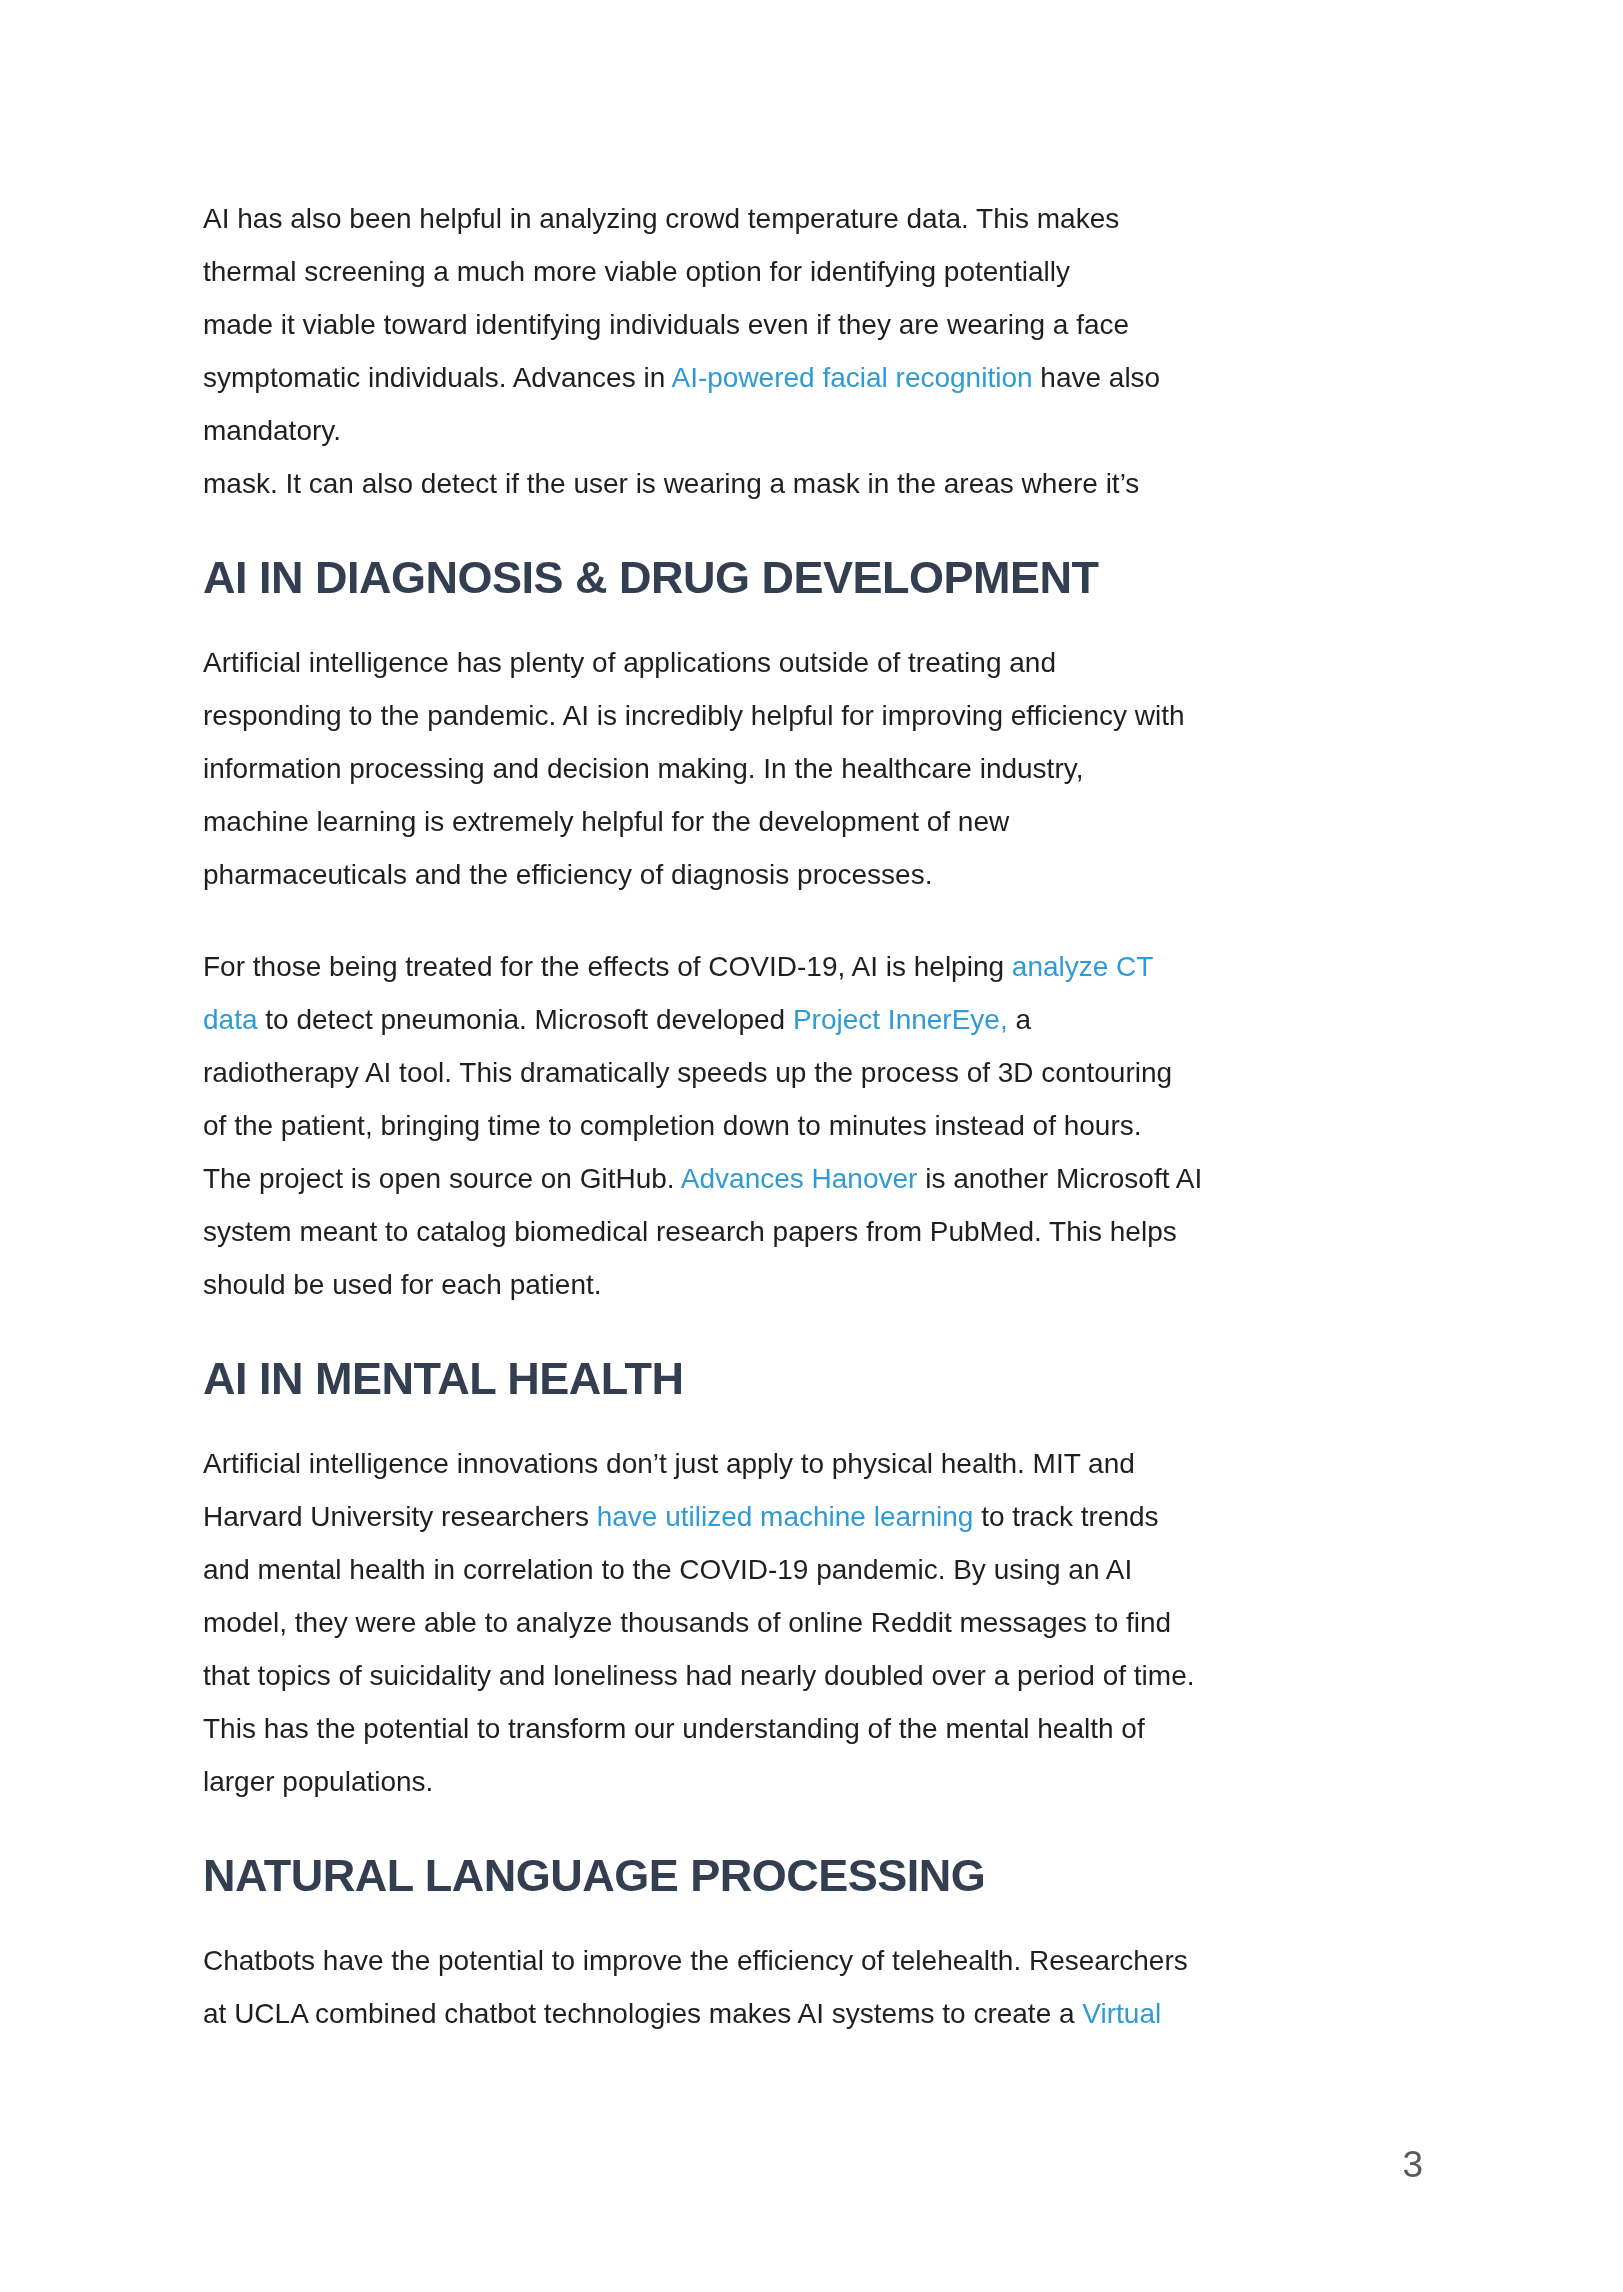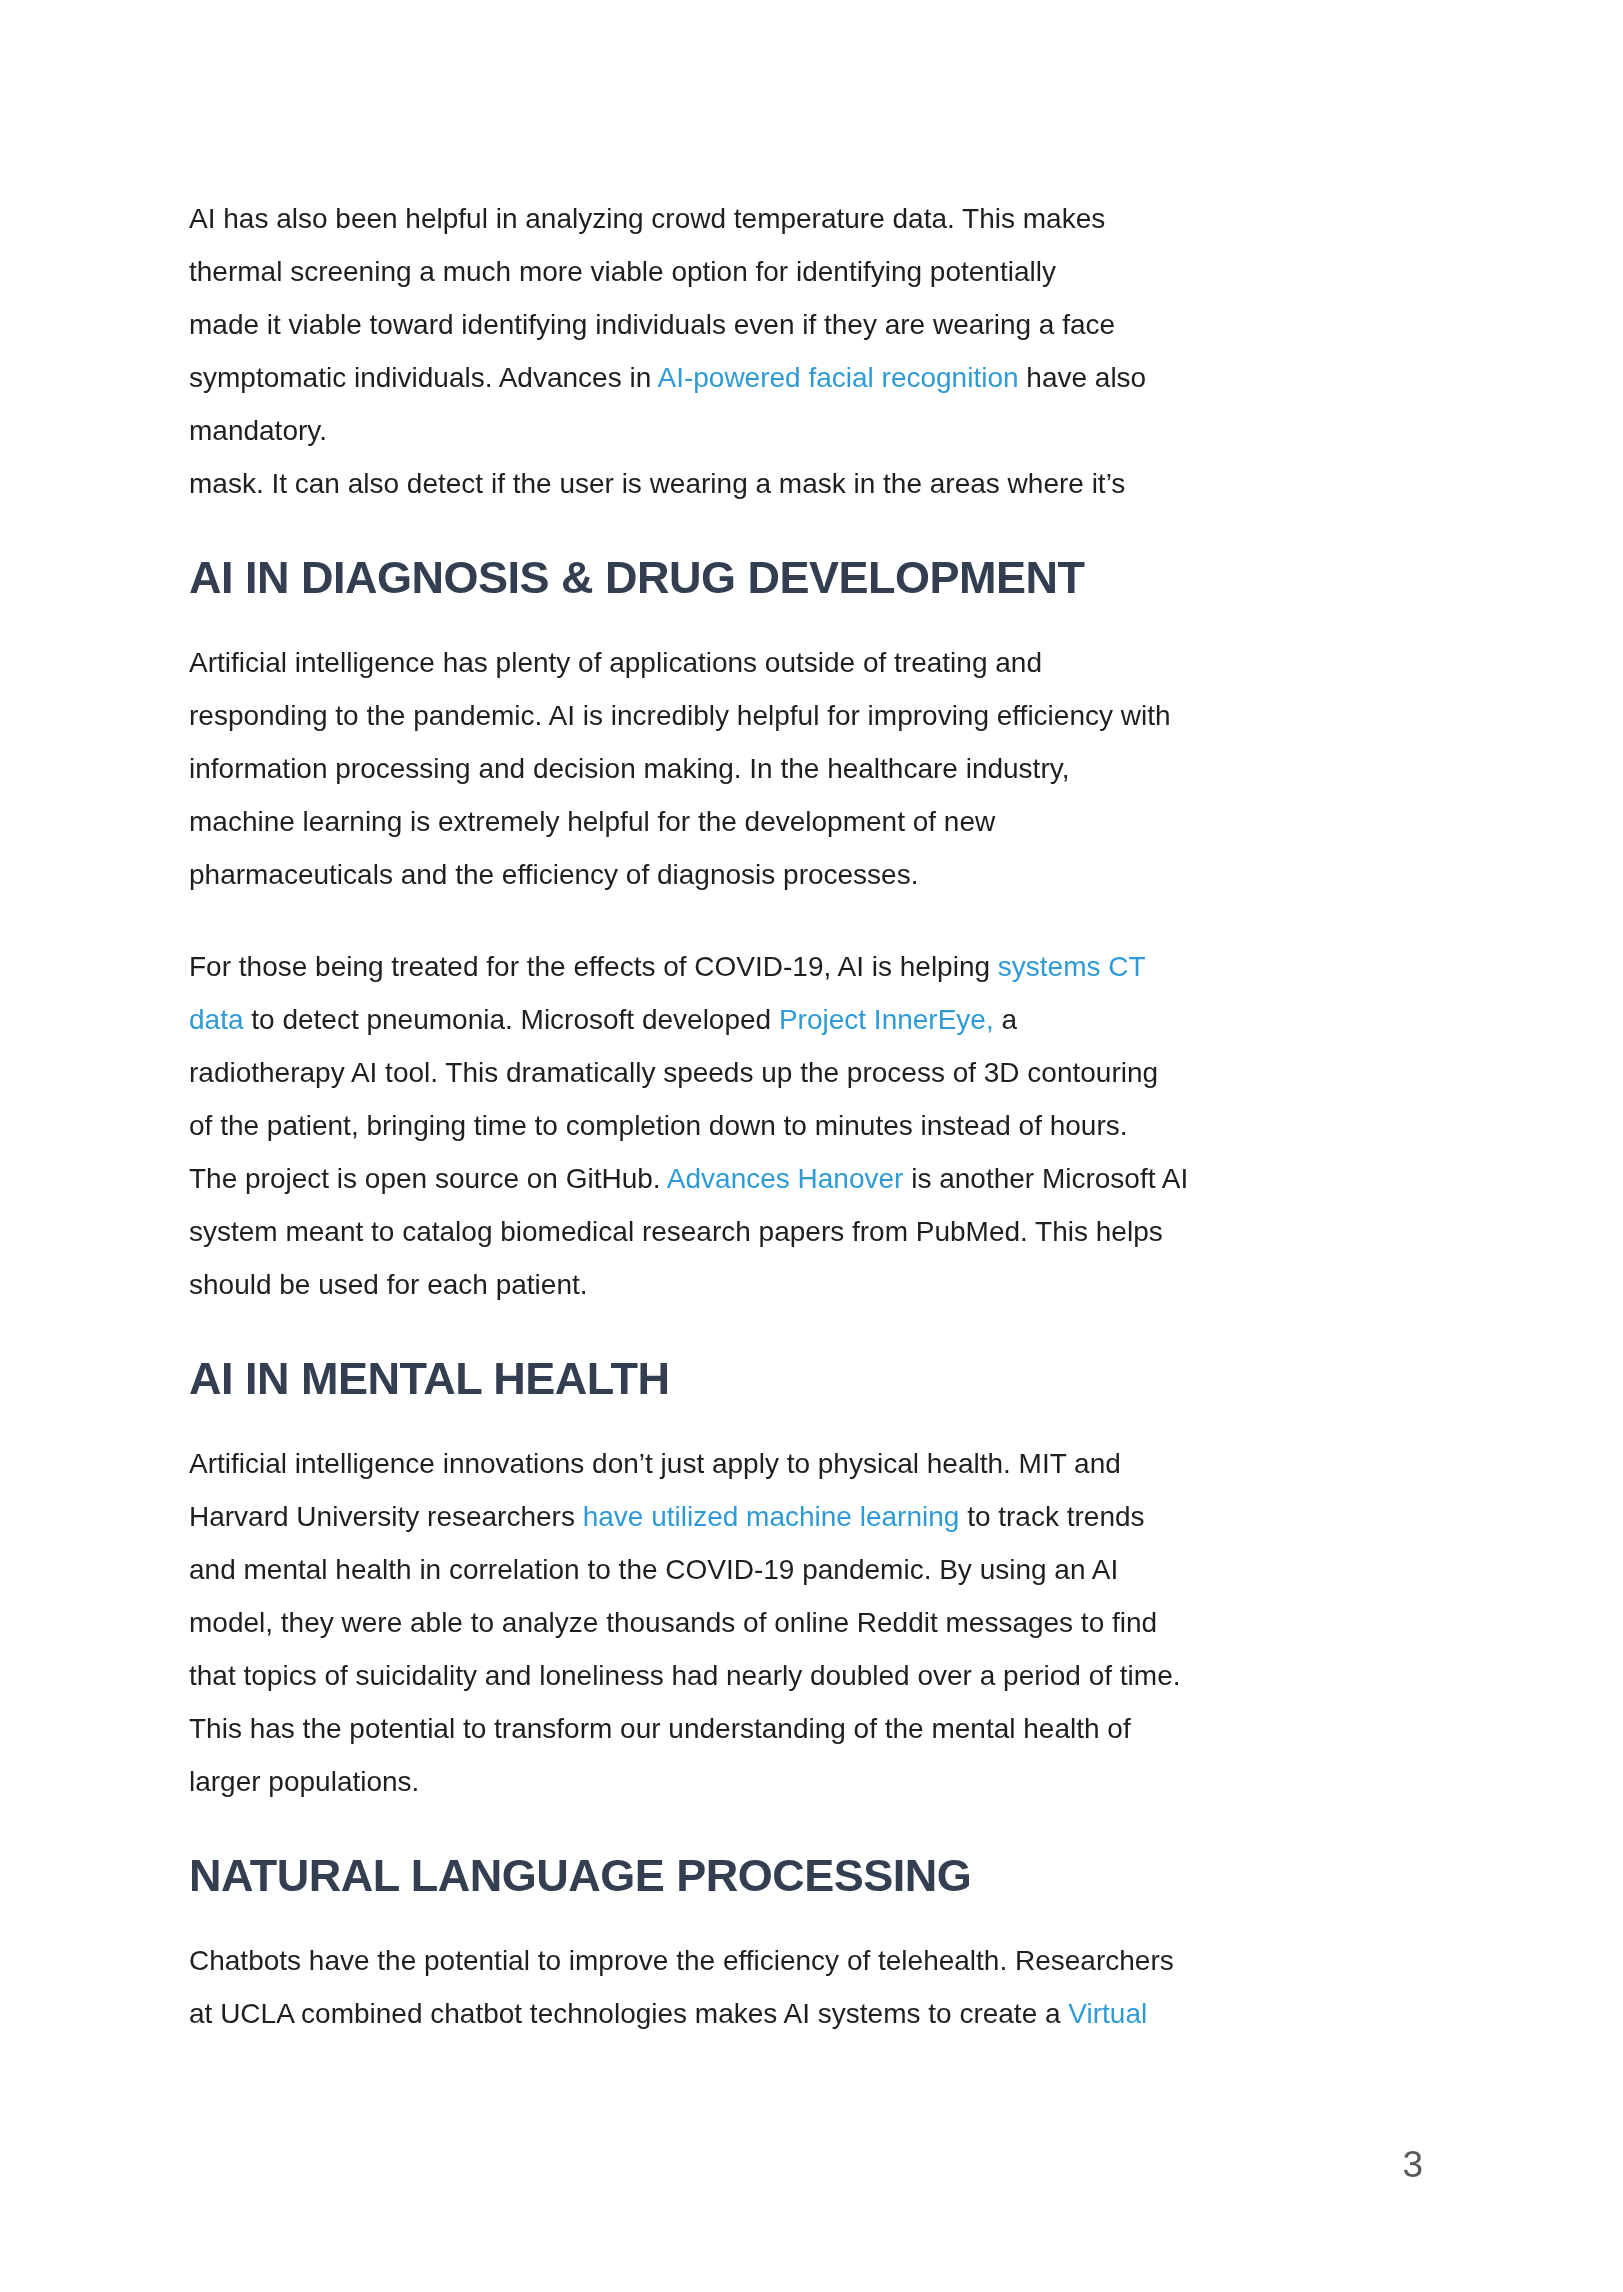--- a/index.html
+++ b/index.html
@@ -10,21 +10,21 @@
   .page {
     position: relative;
     width: 1623px;
     height: 2293px;
     background: #ffffff;
     overflow: hidden;
     font-family: "Liberation Sans", "DejaVu Sans", sans-serif;
   }
   .content {
     position: absolute;
-    left: 189px;
+    left: 203px;
     top: 192px;
     width: 1241px;
   }
   .paragraph {
     margin: 0 0 39px 0;
     color: #1f1f1f;
     font-size: 28px;
     line-height: 53px;
     font-weight: 400;
   }
@@ -69,21 +69,21 @@
       </div>
       <h2 class="heading">AI IN DIAGNOSIS &amp; DRUG DEVELOPMENT</h2>
       <div class="paragraph">
         <div class="line"><span>Artificial intelligence has plenty of applications outside of treating and</span></div>
         <div class="line"><span>responding to the pandemic. AI is incredibly helpful for improving efficiency with</span></div>
         <div class="line"><span>information processing and decision making. In the healthcare industry,</span></div>
         <div class="line"><span>machine learning is extremely helpful for the development of new</span></div>
         <div class="line"><span>pharmaceuticals and the efficiency of diagnosis processes.</span></div>
       </div>
       <div class="paragraph">
-        <div class="line"><span>For those being treated for the effects of COVID-19, AI is helping </span><a class="link">systems CT</a></div>
+        <div class="line"><span>For those being treated for the effects of COVID-19, AI is helping </span><a class="link">analyze CT</a></div>
         <div class="line"><a class="link">data</a><span> to detect pneumonia. Microsoft developed </span><a class="link">Project InnerEye,</a><span> a</span></div>
         <div class="line"><span>radiotherapy AI tool. This dramatically speeds up the process of 3D contouring</span></div>
         <div class="line"><span>of the patient, bringing time to completion down to minutes instead of hours.</span></div>
         <div class="line"><span>The project is open source on GitHub. </span><a class="link">Advances Hanover</a><span> is another Microsoft AI</span></div>
         <div class="line"><span>system meant to catalog biomedical research papers from PubMed. This helps</span></div>
         <div class="line"><span>should be used for each patient.</span></div>
       </div>
       <h2 class="heading">AI IN MENTAL HEALTH</h2>
       <div class="paragraph">
         <div class="line"><span>Artificial intelligence innovations don’t just apply to physical health. MIT and</span></div>

